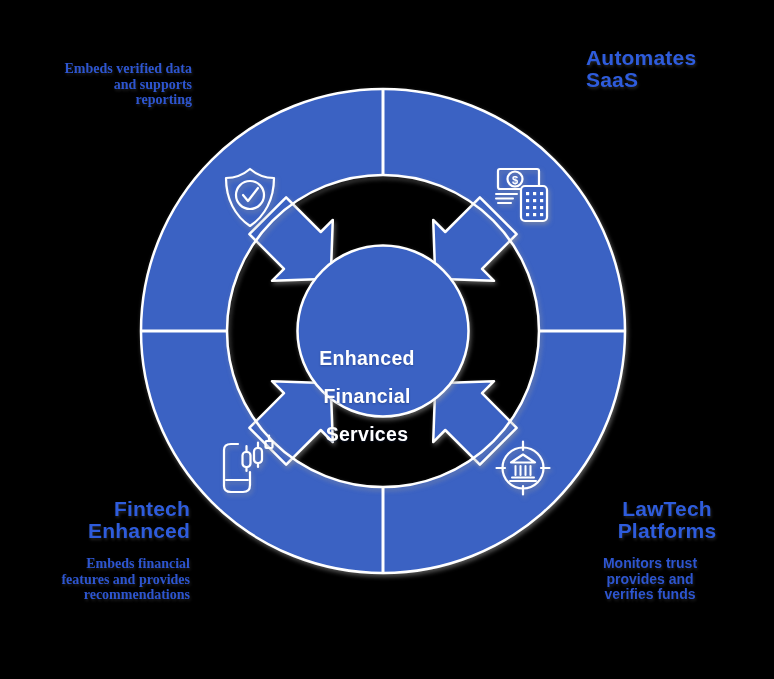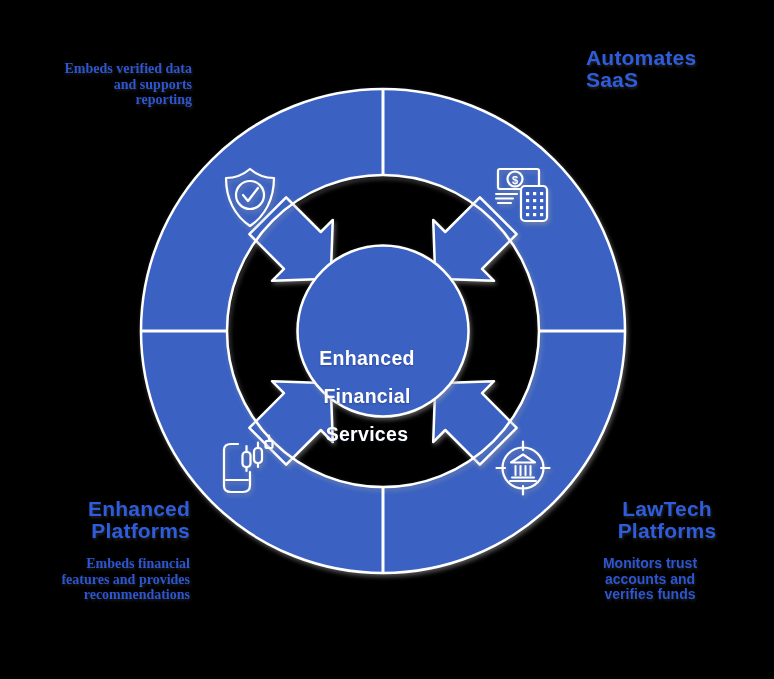--- a/index.html
+++ b/index.html
@@ -119,24 +119,24 @@
 
   <div class="label-block tl">
     <p>Embeds verified data and supports reporting</p>
   </div>
 
   <div class="label-block tr">
     <h2>Automates SaaS</h2>
   </div>
 
   <div class="label-block bl">
-    <h2>Enhanced Platforms</h2>
+    <h2>Fintech Enhanced</h2>
     <p>Embeds financial features and provides recommendations</p>
   </div>
 
   <div class="label-block br">
     <h2>LawTech Platforms</h2>
-    <p>Monitors trust accounts and verifies funds</p>
+    <p>Monitors trust provides and verifies funds</p>
   </div>
 
   <div class="center-label">Enhanced Financial Services</div>
 
 </div>
 
 </body></html>

